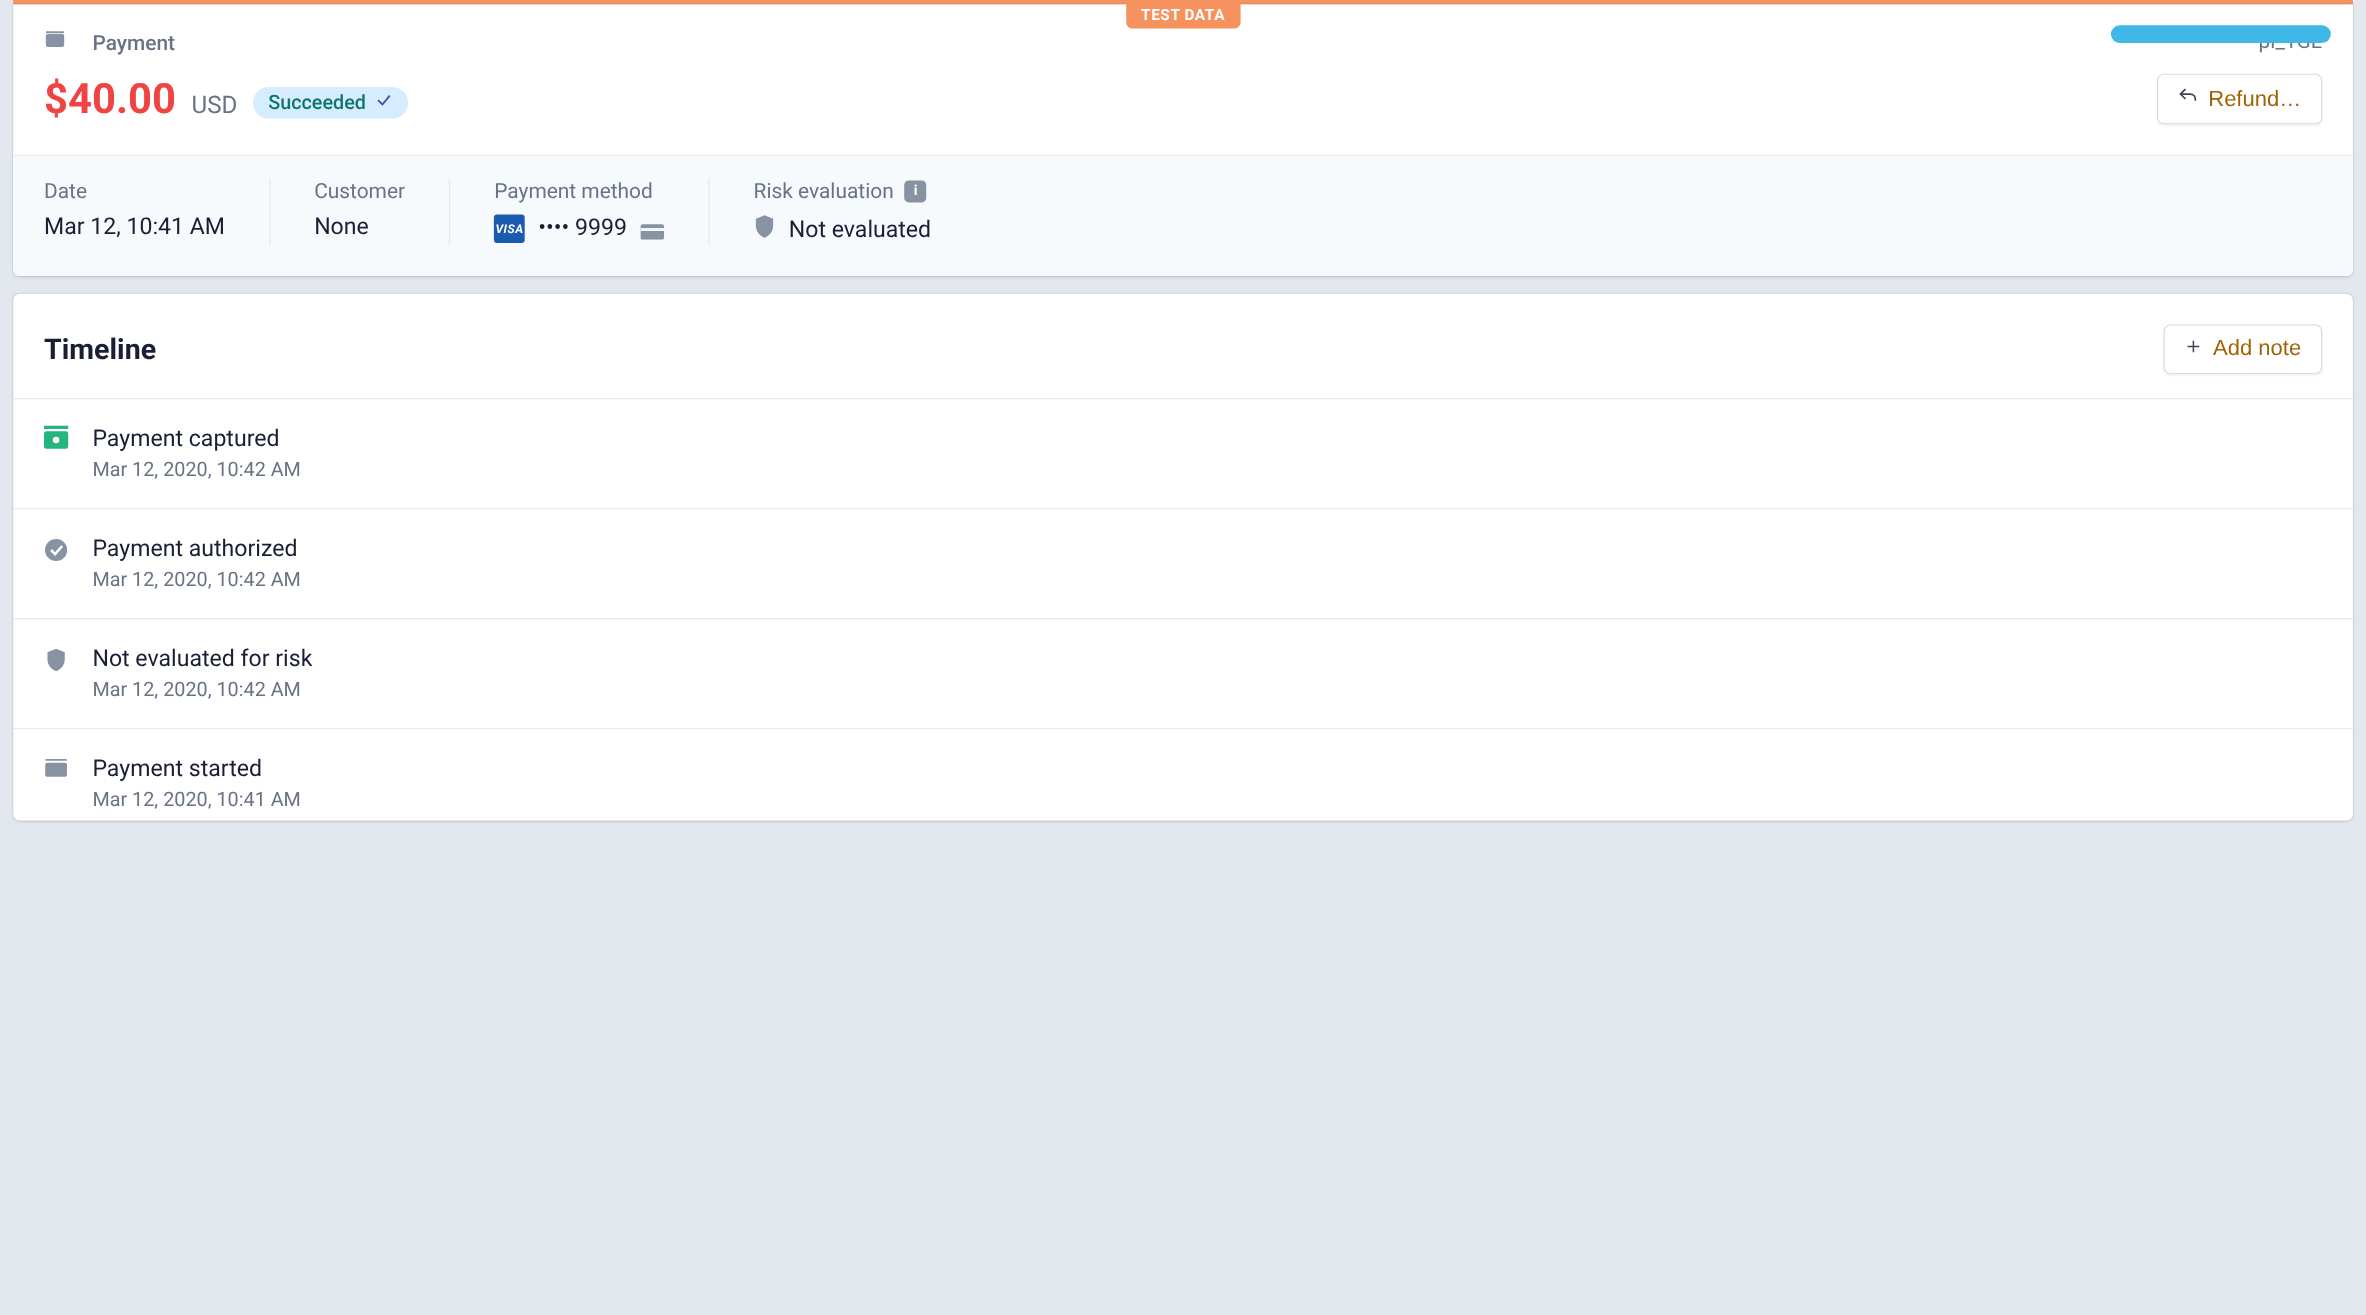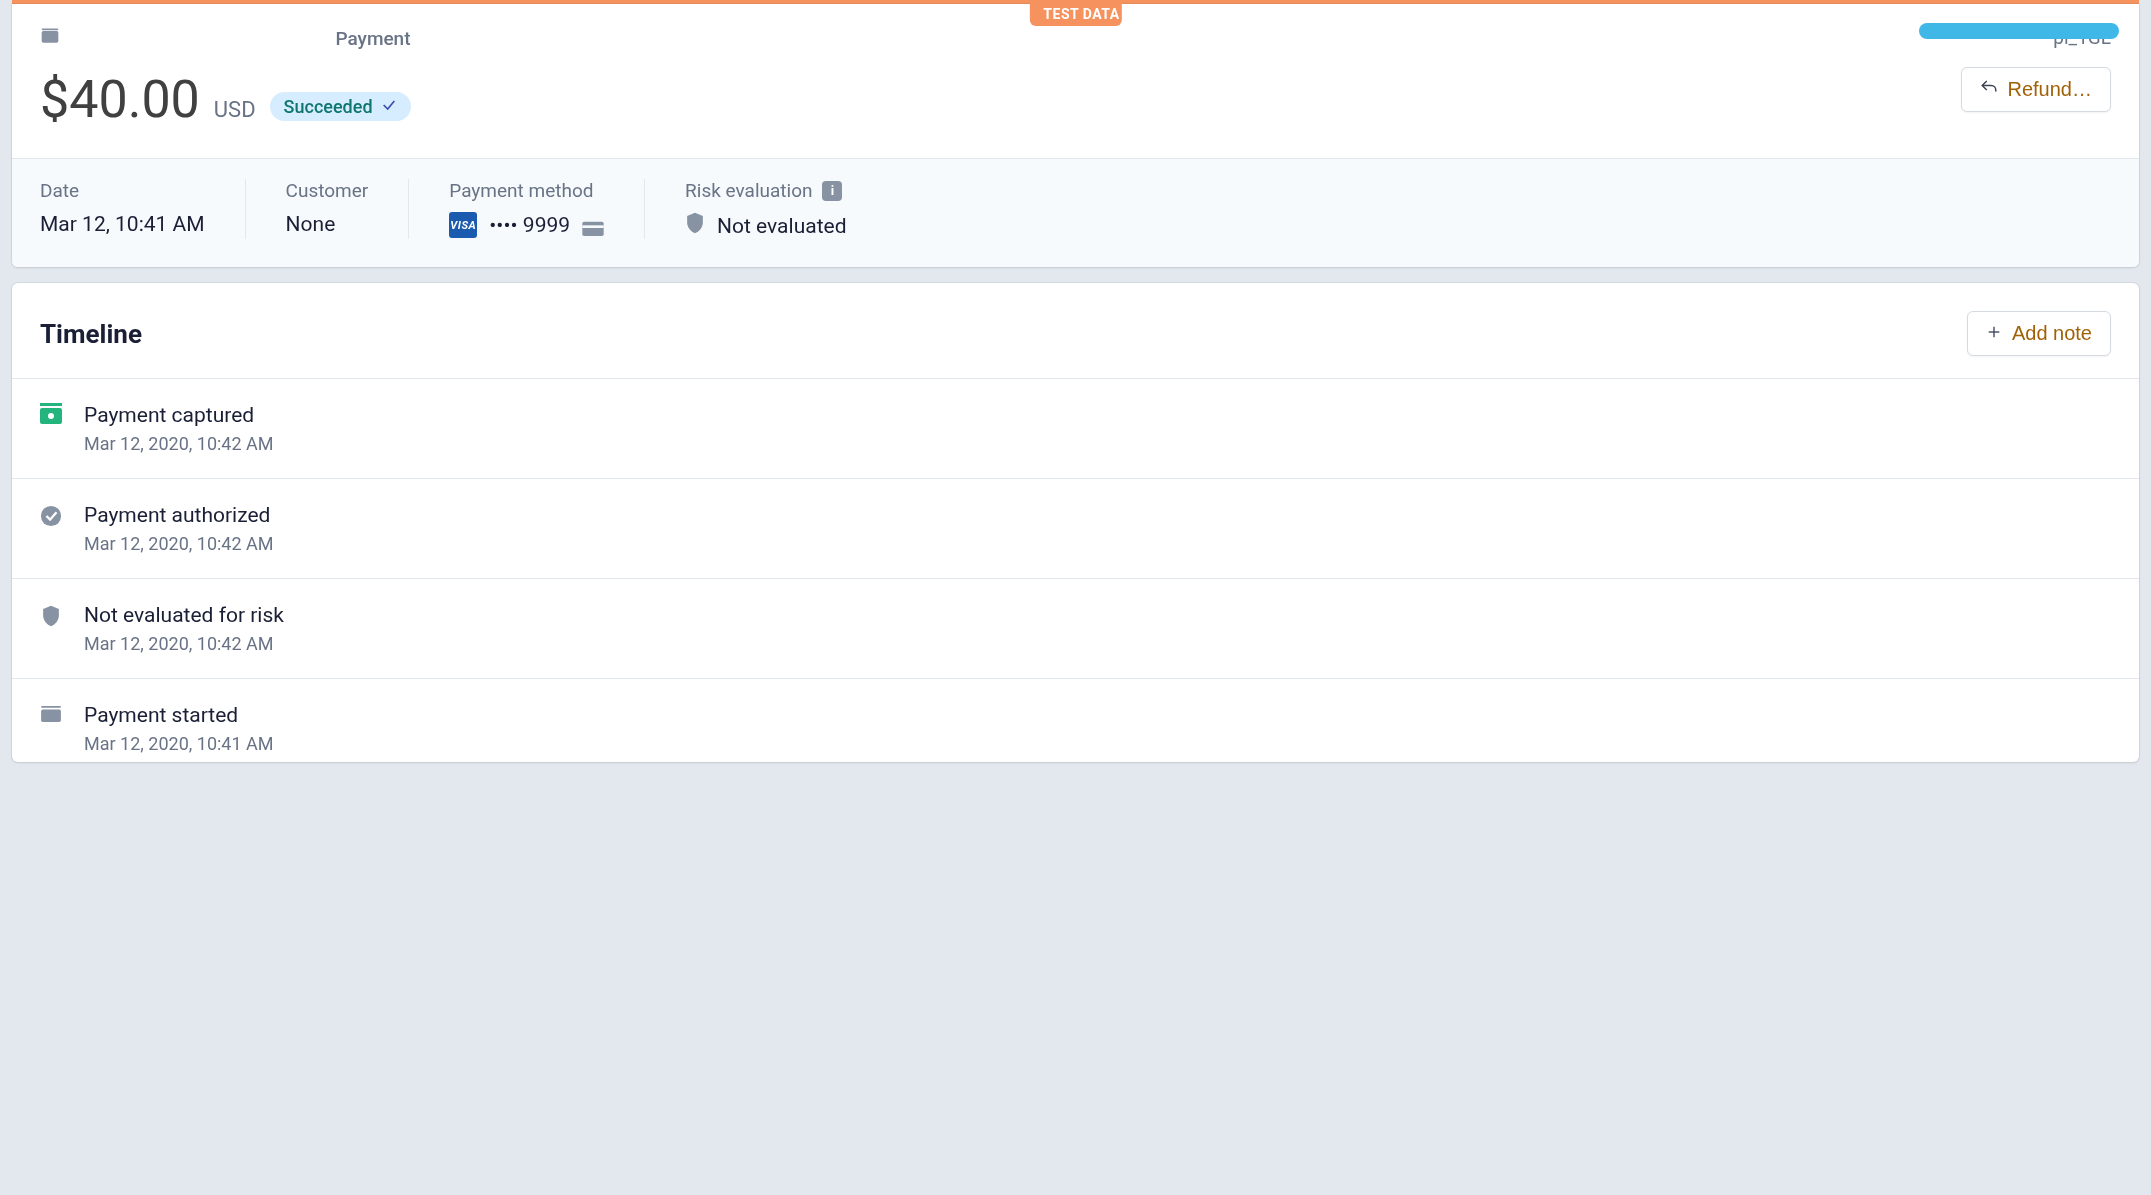--- a/index.html
+++ b/index.html
@@ -33,53 +33,52 @@
   .test-badge {
     position: absolute;
     top: -2px;
     left: 50%;
     transform: translateX(-50%);
     background: #f5925e;
     color: #fff;
     font-weight: 700;
     font-size: 14px;
     letter-spacing: 0.5px;
-    padding: 4px 2px 4px 14px;
+    padding: 4px 14px 4px 14px;
     border-bottom-left-radius: 6px;
     border-bottom-right-radius: 6px;
   }
 
   
   .hdr-top {
     display: flex;
     align-items: flex-start;
     justify-content: space-between;
     padding: 22px 28px 28px 28px;
   }
   .hdr-left { }
   .crumb {
     display: flex;
     align-items: center;
-    gap: 0;
+    gap: 24px;
     color: #697386;
     font-size: 19px;
     font-weight: 500;
-    justify-content: space-between;
   }
   .crumb svg { width: 20px; height: 20px; fill: #8792a2; }
   .amount-row {
     display: flex;
     align-items: baseline;
     gap: 14px;
     margin-top: 18px;
   }
   .amount {
-    font-size: 52px;
-    font-weight: 400;
-    color: #404040;
+    font-size: 38px;
+    font-weight: 700;
+    color: #ef4444;
   }
   .currency {
     font-size: 22px;
     color: #697386;
     font-weight: 400;
   }
   .status-pill {
     display: inline-flex;
     align-items: center;
     gap: 8px;

